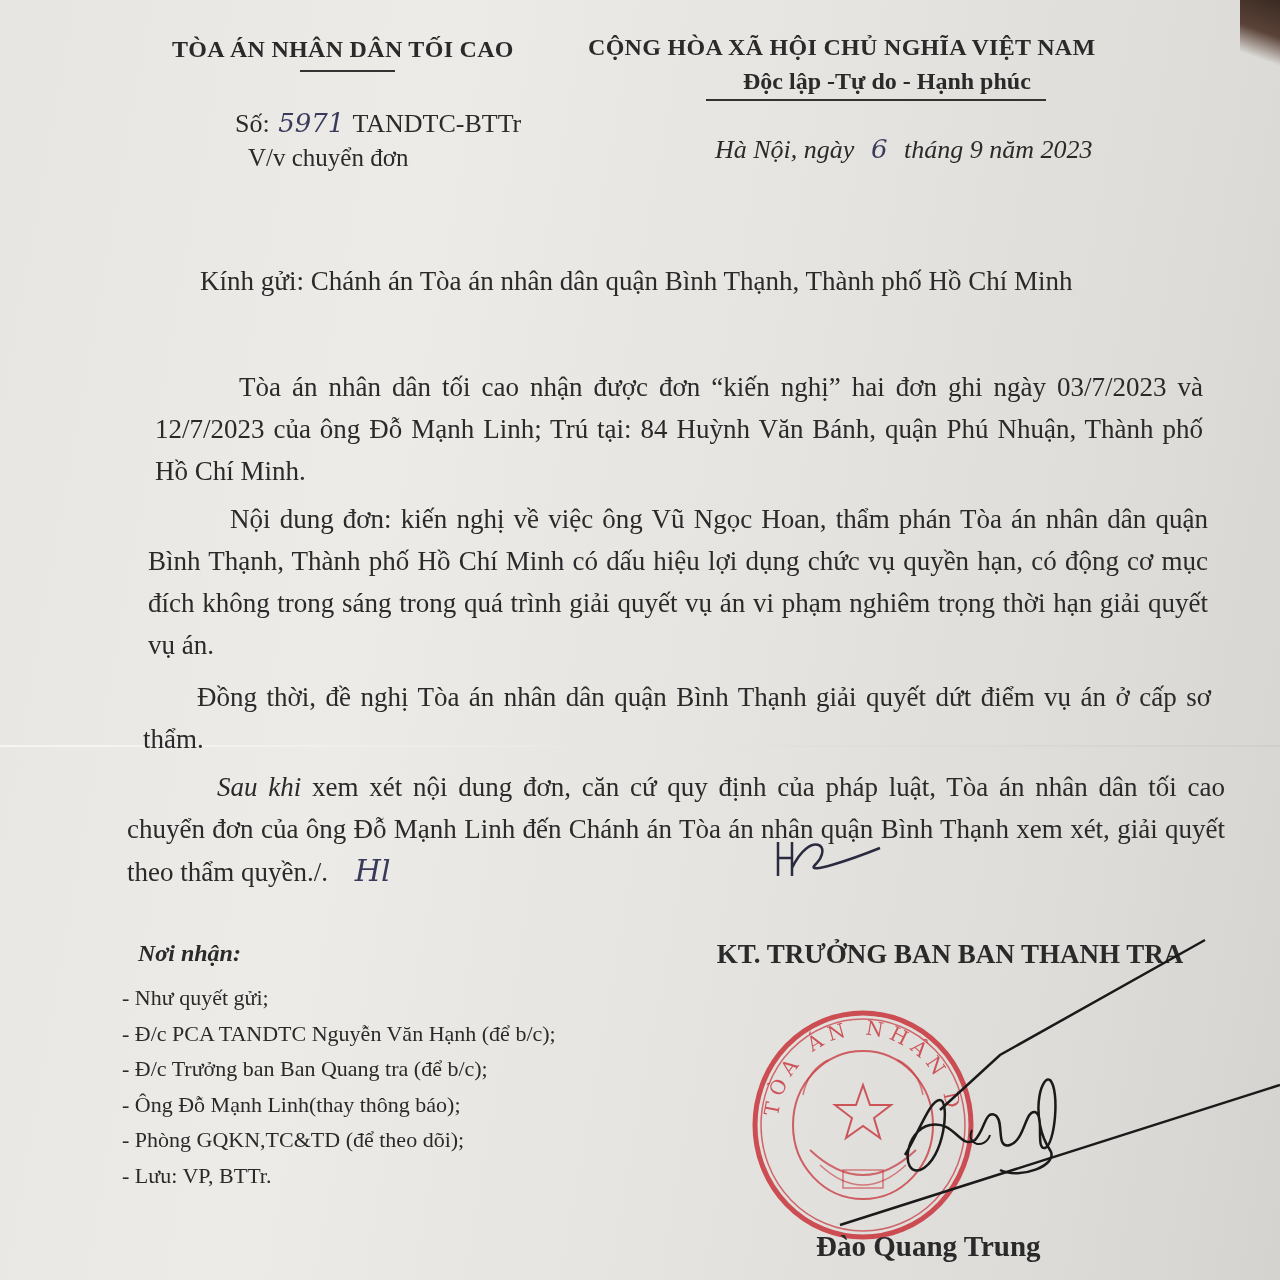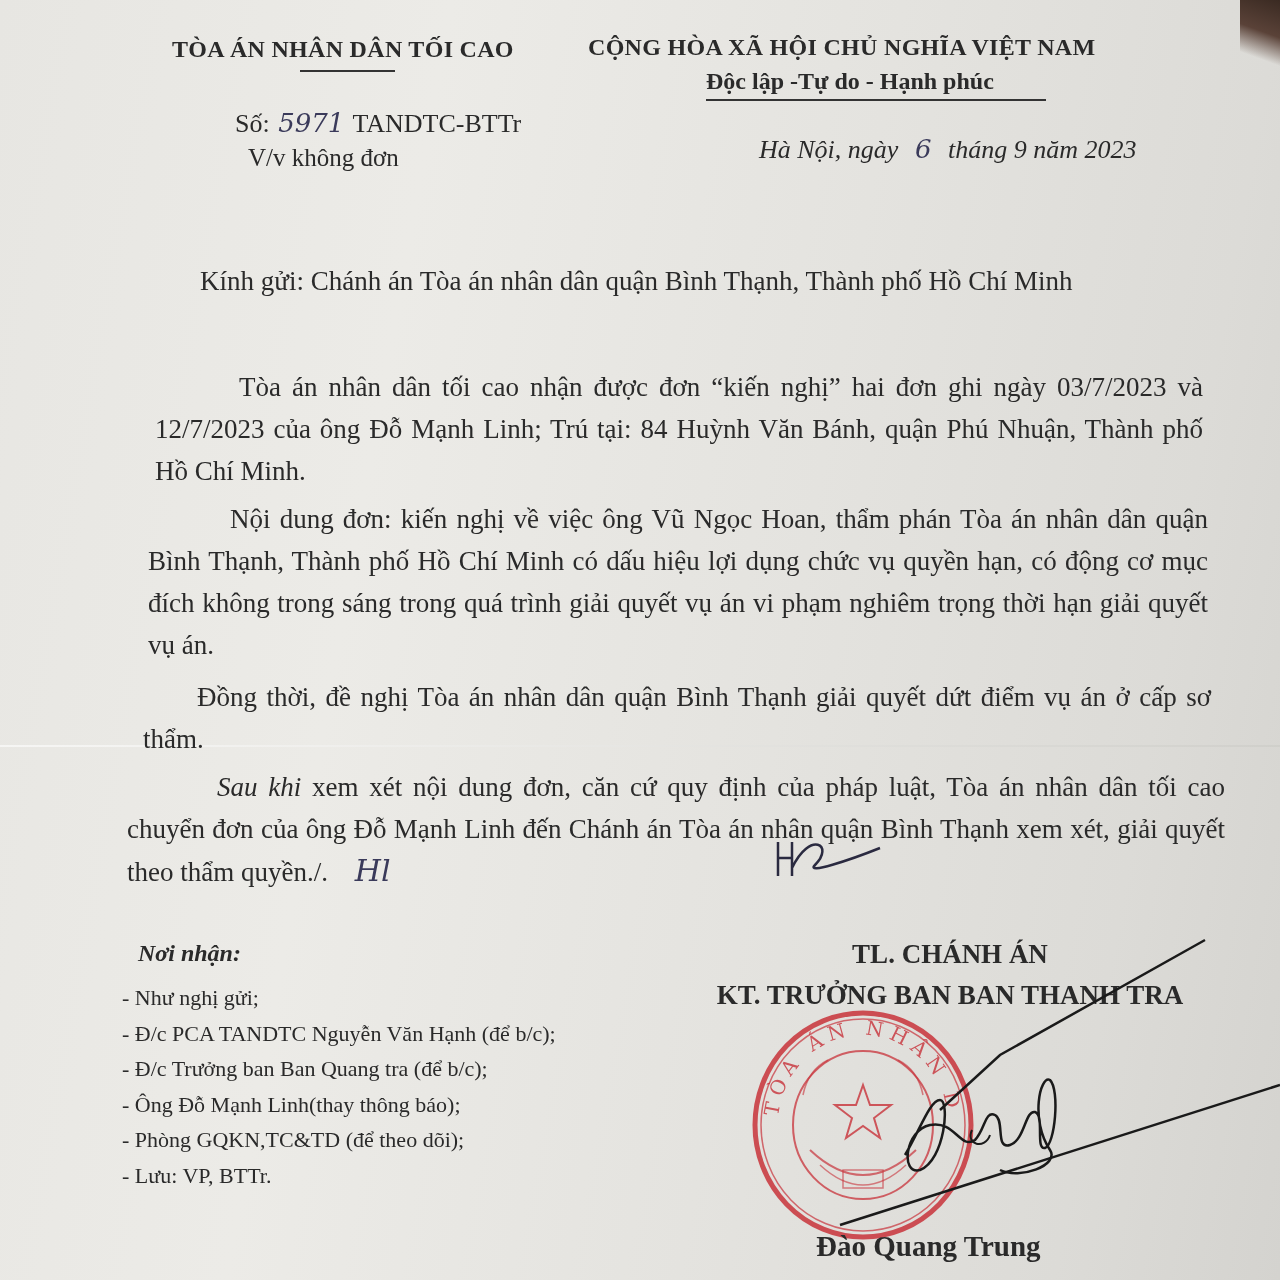--- a/index.html
+++ b/index.html
@@ -27,23 +27,23 @@
   .ital { font-style: italic; }
   .hand { font-family: "DejaVu Serif", serif; font-style: italic; color: #3a3a5a; margin-left: 20px; }
 
   .court-name { left: 172px; top: 36px; font-size: 24px; letter-spacing: 0.3px; }
   .court-underline { position: absolute; left: 300px; top: 70px; width: 95px; height: 2px; background: #333; }
   .doc-number { left: 235px; top: 108px; font-size: 26px; }
   .doc-number .num { font-size: 26px; margin: 0 2px; }
   .subject { left: 248px; top: 144px; font-size: 25px; }
 
   .nation { left: 588px; top: 34px; font-size: 24px; letter-spacing: 0.3px; }
-  .motto { left: 706px; top: 68px; font-size: 24px; }
+  .motto { left: 743px; top: 68px; font-size: 24px; }
   .motto-underline { position: absolute; left: 706px; top: 99px; width: 340px; height: 2px; background: #333; }
-  .date-line { left: 715px; top: 134px; font-size: 26px; margin-left: 44px; }
+  .date-line { left: 715px; top: 134px; font-size: 26px; }
 
   .recipient-line { left: 200px; top: 266px; font-size: 27px; }
 
   .para { position: absolute; font-size: 27px; line-height: 42px; text-align: justify; text-align-last: left; }
   .p1 { left: 155px; top: 366px; width: 1048px; text-indent: 84px; }
   .p2 { left: 148px; top: 498px; width: 1060px; text-indent: 82px; }
   .p3 { left: 143px; top: 676px; width: 1068px; text-indent: 54px; }
   .p4 { left: 127px; top: 766px; width: 1098px; text-indent: 90px; }
   .p4 .lead { font-style: italic; }
 
@@ -64,41 +64,41 @@
 <div class="fold"></div>
 <div class="shadow-corner"></div>
 
 <div class="abs bold court-name">TÒA ÁN NHÂN DÂN TỐI CAO</div>
 <div class="court-underline"></div>
 <div class="abs doc-number">
   <span>Số:</span>
   <span class="hand num">5971</span>
   <span>TANDTC-BTTr</span>
 </div>
-<div class="abs subject">V/v không đơn</div>
+<div class="abs subject">V/v chuyển đơn</div>
 
 <div class="abs bold nation">CỘNG HÒA XÃ HỘI CHỦ NGHĨA VIỆT NAM</div>
 <div class="abs bold motto">Độc lập -Tự do - Hạnh phúc</div>
 <div class="motto-underline"></div>
 <div class="abs ital date-line">
   <span>Hà Nội, ngày</span>
   <span class="hand" style="margin:0 10px;">6</span>
   <span>tháng 9 năm  2023</span>
 </div>
 
 <div class="abs recipient-line">Kính gửi: Chánh án Tòa án nhân dân quận Bình Thạnh, Thành phố Hồ Chí Minh</div>
 
 <div class="para p1">Tòa án nhân dân tối cao nhận được đơn “kiến nghị” hai đơn ghi ngày 03/7/2023 và 12/7/2023 của ông Đỗ Mạnh Linh; Trú tại: 84 Huỳnh Văn Bánh, quận Phú Nhuận, Thành phố Hồ Chí Minh.</div>
 <div class="para p2">Nội dung đơn: kiến nghị về việc ông Vũ Ngọc Hoan, thẩm phán Tòa án nhân dân quận Bình Thạnh, Thành phố Hồ Chí Minh có dấu hiệu lợi dụng chức vụ quyền hạn, có động cơ mục đích không trong sáng trong quá trình giải quyết vụ án vi phạm nghiêm trọng thời hạn giải quyết vụ án.</div>
 <div class="para p3">Đồng thời, đề nghị Tòa án nhân dân quận Bình Thạnh giải quyết dứt điểm vụ án ở cấp sơ thẩm.</div>
 <div class="para p4"><span class="lead">Sau khi</span><span> xem xét nội dung đơn, căn cứ quy định của pháp luật, Tòa án nhân dân tối cao chuyển đơn của ông Đỗ Mạnh Linh đến Chánh án Tòa án nhân quận Bình Thạnh  xem xét, giải quyết theo thẩm quyền./.</span> <span class="hand" style="font-size:30px;">Hl</span></div>
 
 <div class="abs cc-title">Nơi nhận:</div>
 <ul class="cc-list">
-  <li>- Như nghị gửi;</li>
+  <li>- Như quyết gửi;</li>
   <li>- Đ/c PCA TANDTC Nguyễn Văn Hạnh (để b/c);</li>
   <li>- Đ/c Trưởng ban Ban Quang tra (để b/c);</li>
   <li>- Ông Đỗ Mạnh Linh(thay thông báo);</li>
   <li>- Phòng GQKN,TC&amp;TD (để theo dõi);</li>
   <li>- Lưu: VP, BTTr.</li>
 </ul>
 
 <svg class="stamp" viewBox="0 0 230 240">
   <defs>
     <path id="sealArc" d="M 30 125 A 85 90 0 1 1 200 125"></path>
@@ -111,21 +111,20 @@
   </text>
   <polygon points="115,85 122,105 143,105 126,118 132,138 115,126 98,138 104,118 87,105 108,105" fill="none" stroke="#c8323a" stroke-width="2" opacity="0.8"></polygon>
   <path d="M 62 150 Q 115 200 168 150" fill="none" stroke="#c8323a" stroke-width="2" opacity="0.7"></path>
   <path d="M 72 165 Q 115 205 158 165" fill="none" stroke="#c8323a" stroke-width="1.5" opacity="0.6"></path>
   <rect x="95" y="170" width="40" height="18" fill="none" stroke="#c8323a" stroke-width="1.5" opacity="0.6"></rect>
   <path d="M 55 95 Q 60 70 80 60" fill="none" stroke="#c8323a" stroke-width="1.5" opacity="0.6"></path>
   <path d="M 175 95 Q 170 70 150 60" fill="none" stroke="#c8323a" stroke-width="1.5" opacity="0.6"></path>
 </svg>
 
 <div class="sig-block">
-  <div>TL. CHÁNH ÁN</div>
   <div>KT. TRƯỞNG BAN BAN THANH TRA</div>
 </div>
 <div class="abs signer">Đào Quang Trung</div>
 
 <svg class="strokes" viewBox="0 0 1280 1280">
   <path d="M 1205 940 L 1000 1055 L 940 1110" fill="none" stroke="#1a1a1a" stroke-width="2.5"></path>
   <path d="M 1280 1085 L 840 1225" fill="none" stroke="#1a1a1a" stroke-width="2.5"></path>
   <path d="M 905 1155 C 920 1130, 930 1100, 940 1100 C 950 1100, 945 1160, 920 1170 C 900 1175, 905 1130, 930 1125 C 955 1120, 960 1150, 975 1140 C 985 1130, 985 1110, 995 1115 C 1005 1120, 995 1150, 1010 1145 C 1025 1140, 1025 1110, 1035 1112 C 1045 1115, 1035 1150, 1045 1148 C 1055 1145, 1060 1090, 1050 1080 C 1040 1075, 1030 1120, 1050 1150 C 1060 1165, 1020 1180, 1000 1170" fill="none" stroke="#1a1a1a" stroke-width="2.5"></path>
   <path d="M 972 1130 C 965 1145, 985 1150, 990 1135" fill="none" stroke="#1a1a1a" stroke-width="2"></path>
   <path d="M 778 842 L 778 876 M 778 858 L 792 858 M 792 842 L 792 876 M 792 868 C 810 830, 835 845, 815 865 C 805 875, 850 860, 880 848" fill="none" stroke="#2a2a40" stroke-width="2.5"></path>

